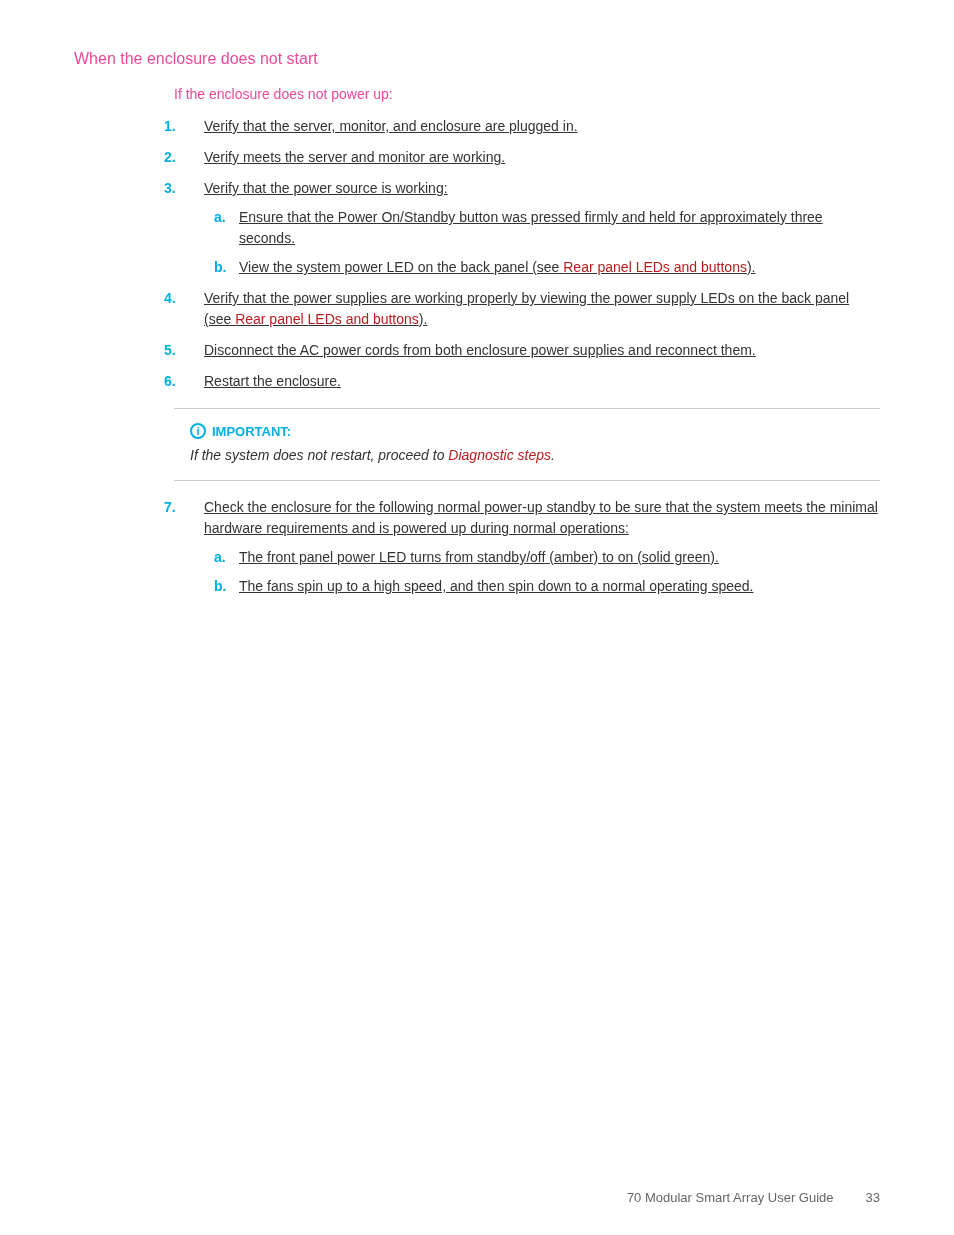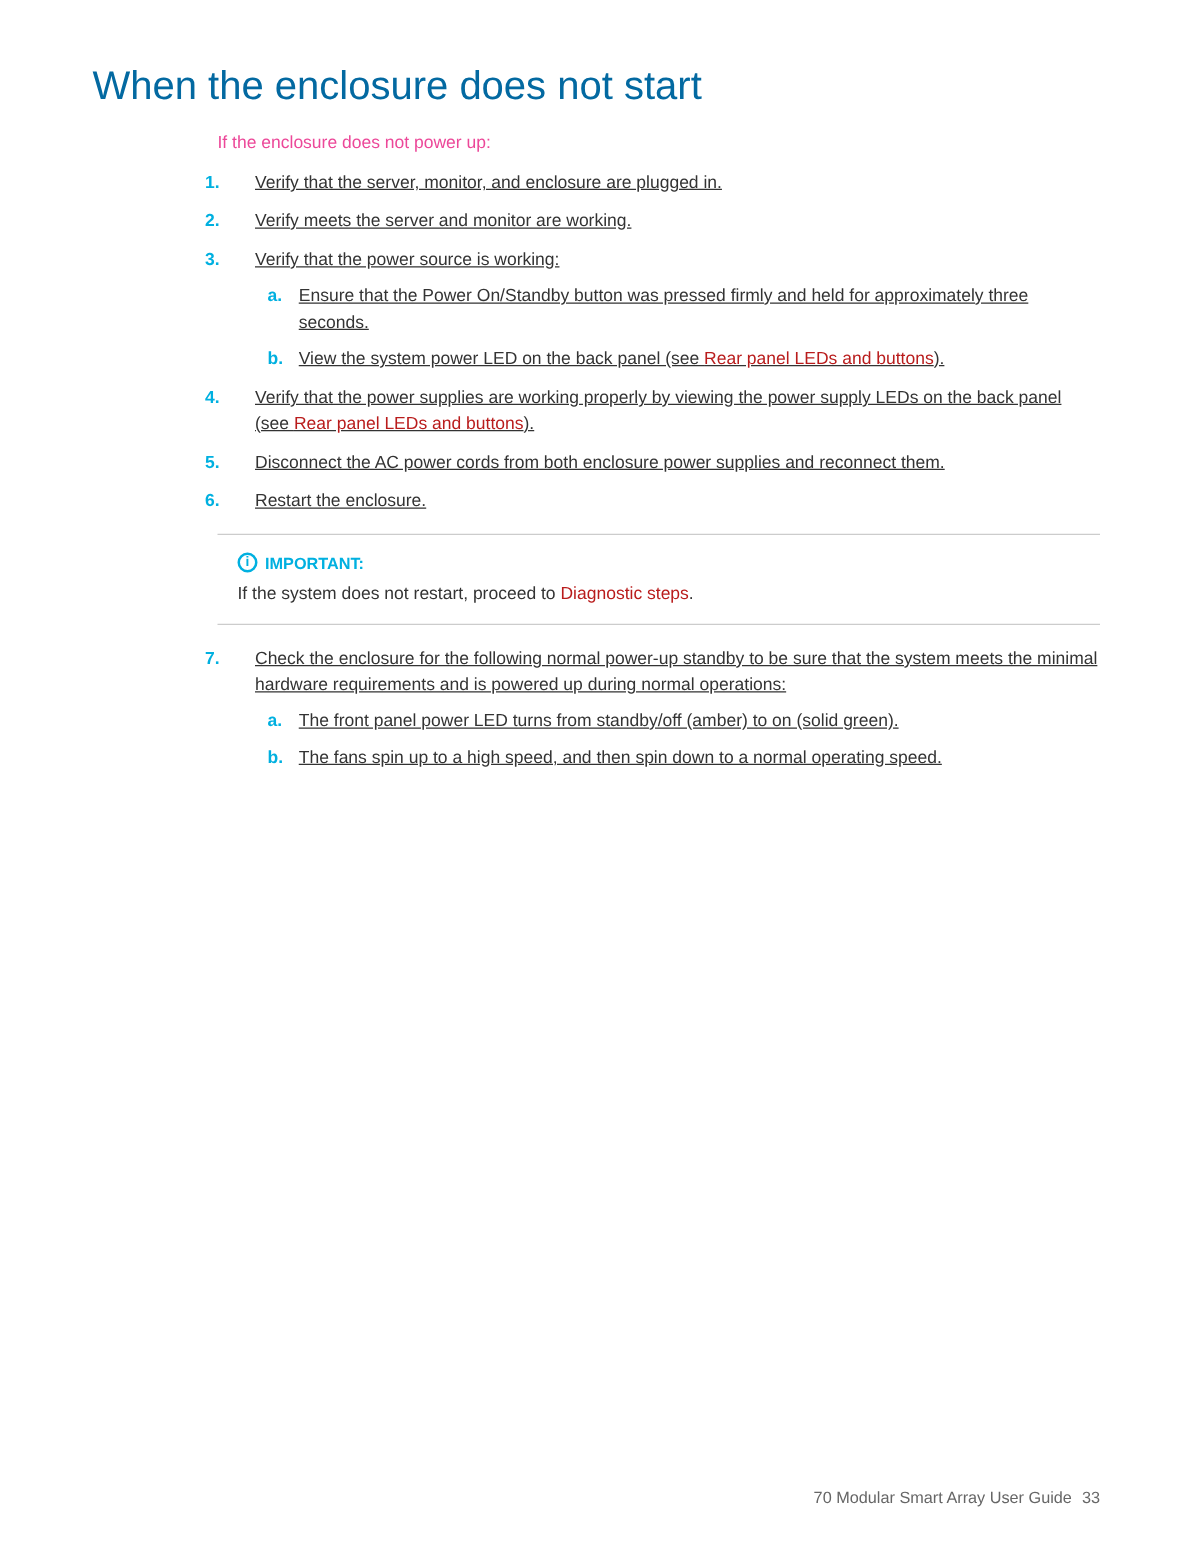--- a/index.html
+++ b/index.html
@@ -30,23 +30,23 @@
     }
 
     .chapter-title {
       font-size: 42px;
       font-weight: bold;
       color: #333333;
       letter-spacing: -0.5px;
     }
 
     .section-title {
-      font-size: 32px;
+      font-size: 16px;
       font-weight: normal;
-      color: #0369a1;
+      color: #ec4899;
       margin-bottom: 18px;
       margin-top: 10px;
     }
 
     .intro-text {
       margin-left: 100px;
       margin-bottom: 14px;
       font-size: 14px;
       color: #ec4899;
     }
@@ -134,37 +134,38 @@
       font-weight: bold;
       color: #00b0e0;
       line-height: 1;
       flex-shrink: 0;
     }
 
     .important-text {
       font-size: 14px;
       color: #333333;
       line-height: 1.5;
+      font-style: italic;
     }
 
     .footer {
       position: absolute;
       bottom: 30px;
       left: 0;
       right: 0;
       display: flex;
       justify-content: flex-end;
       padding-right: 74px;
       font-size: 13px;
       color: #666666;
     }
 
     .footer-text {
       display: flex;
-      gap: 8px;
+      gap: 32px;
     }
   </style>
 </head>
 <body>
 
 <div class="page-container">
 
 
   <h2 class="section-title">When the enclosure does not start</h2>
 

